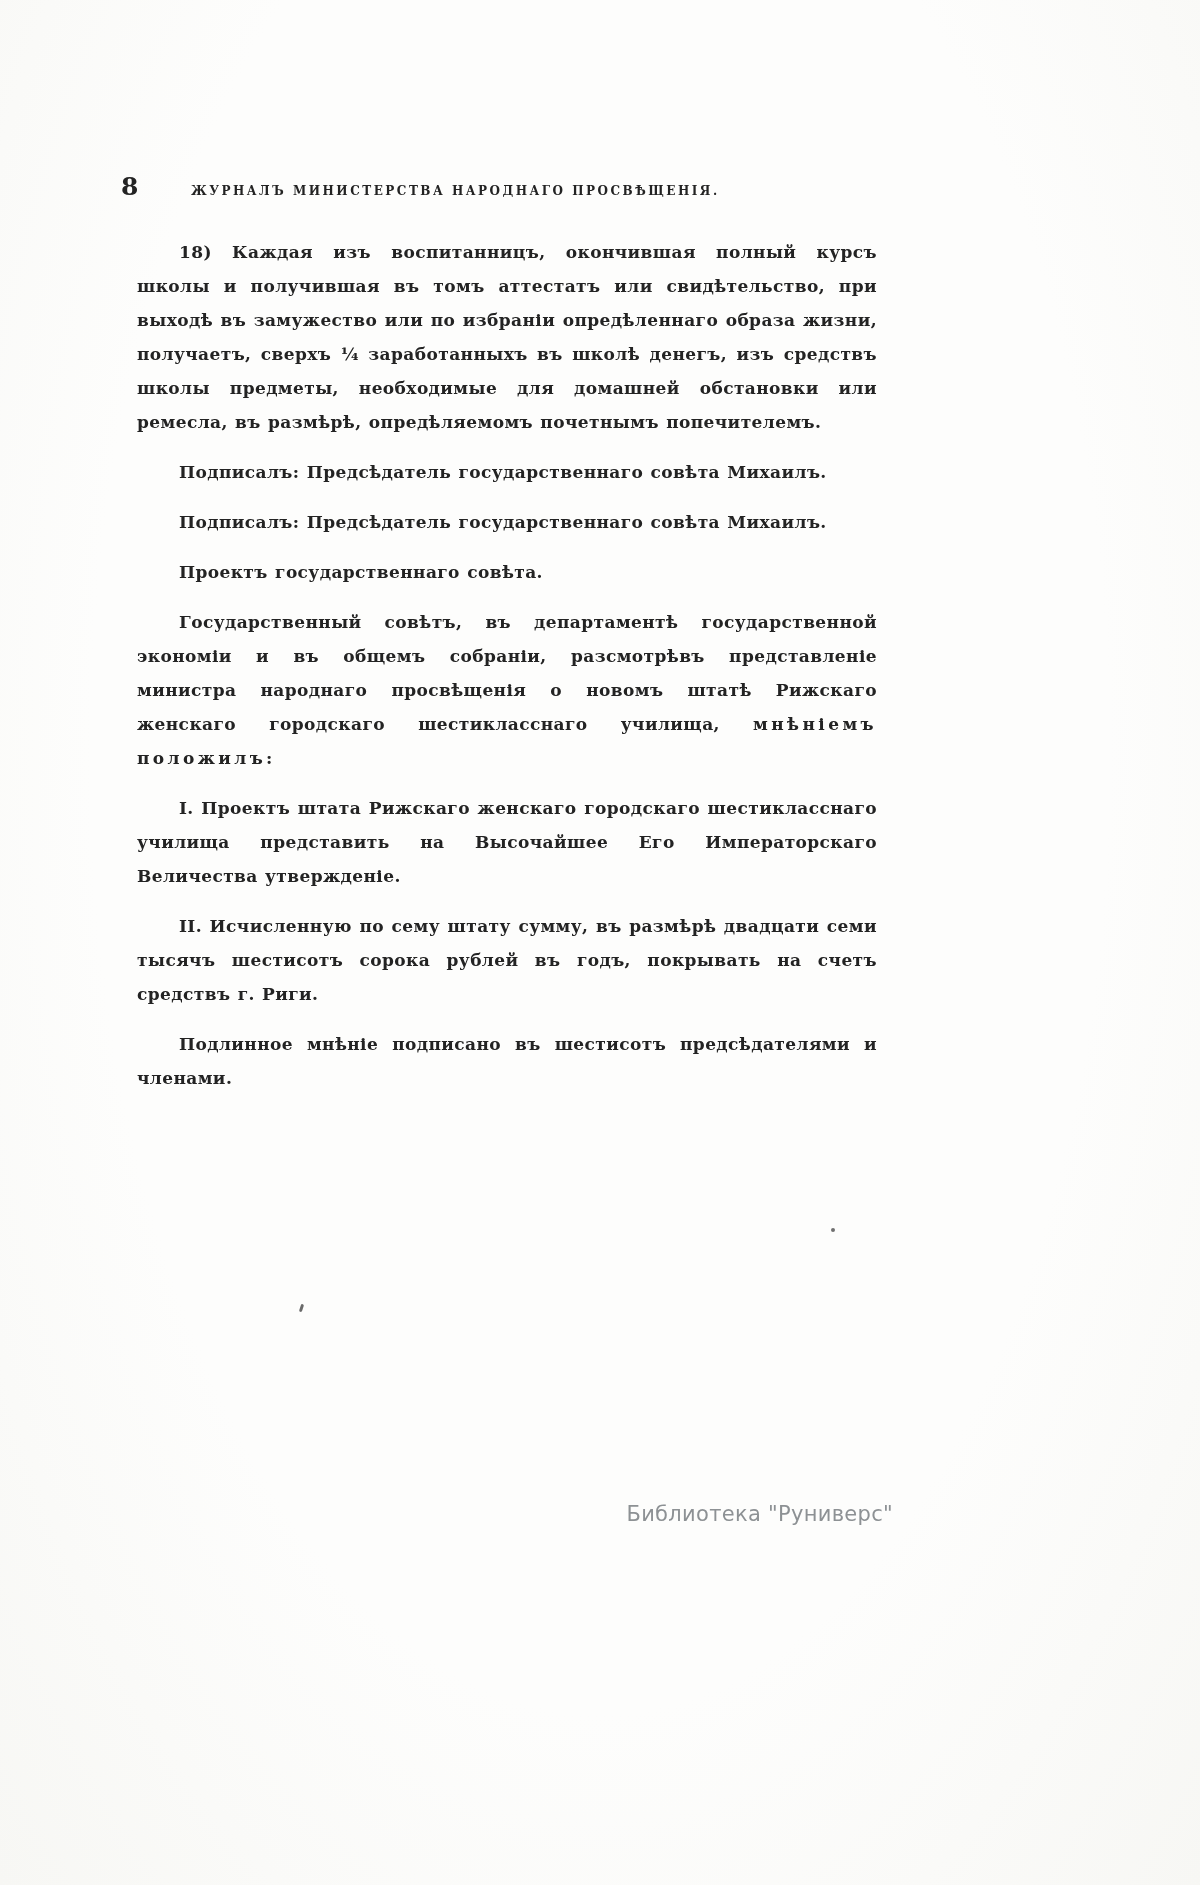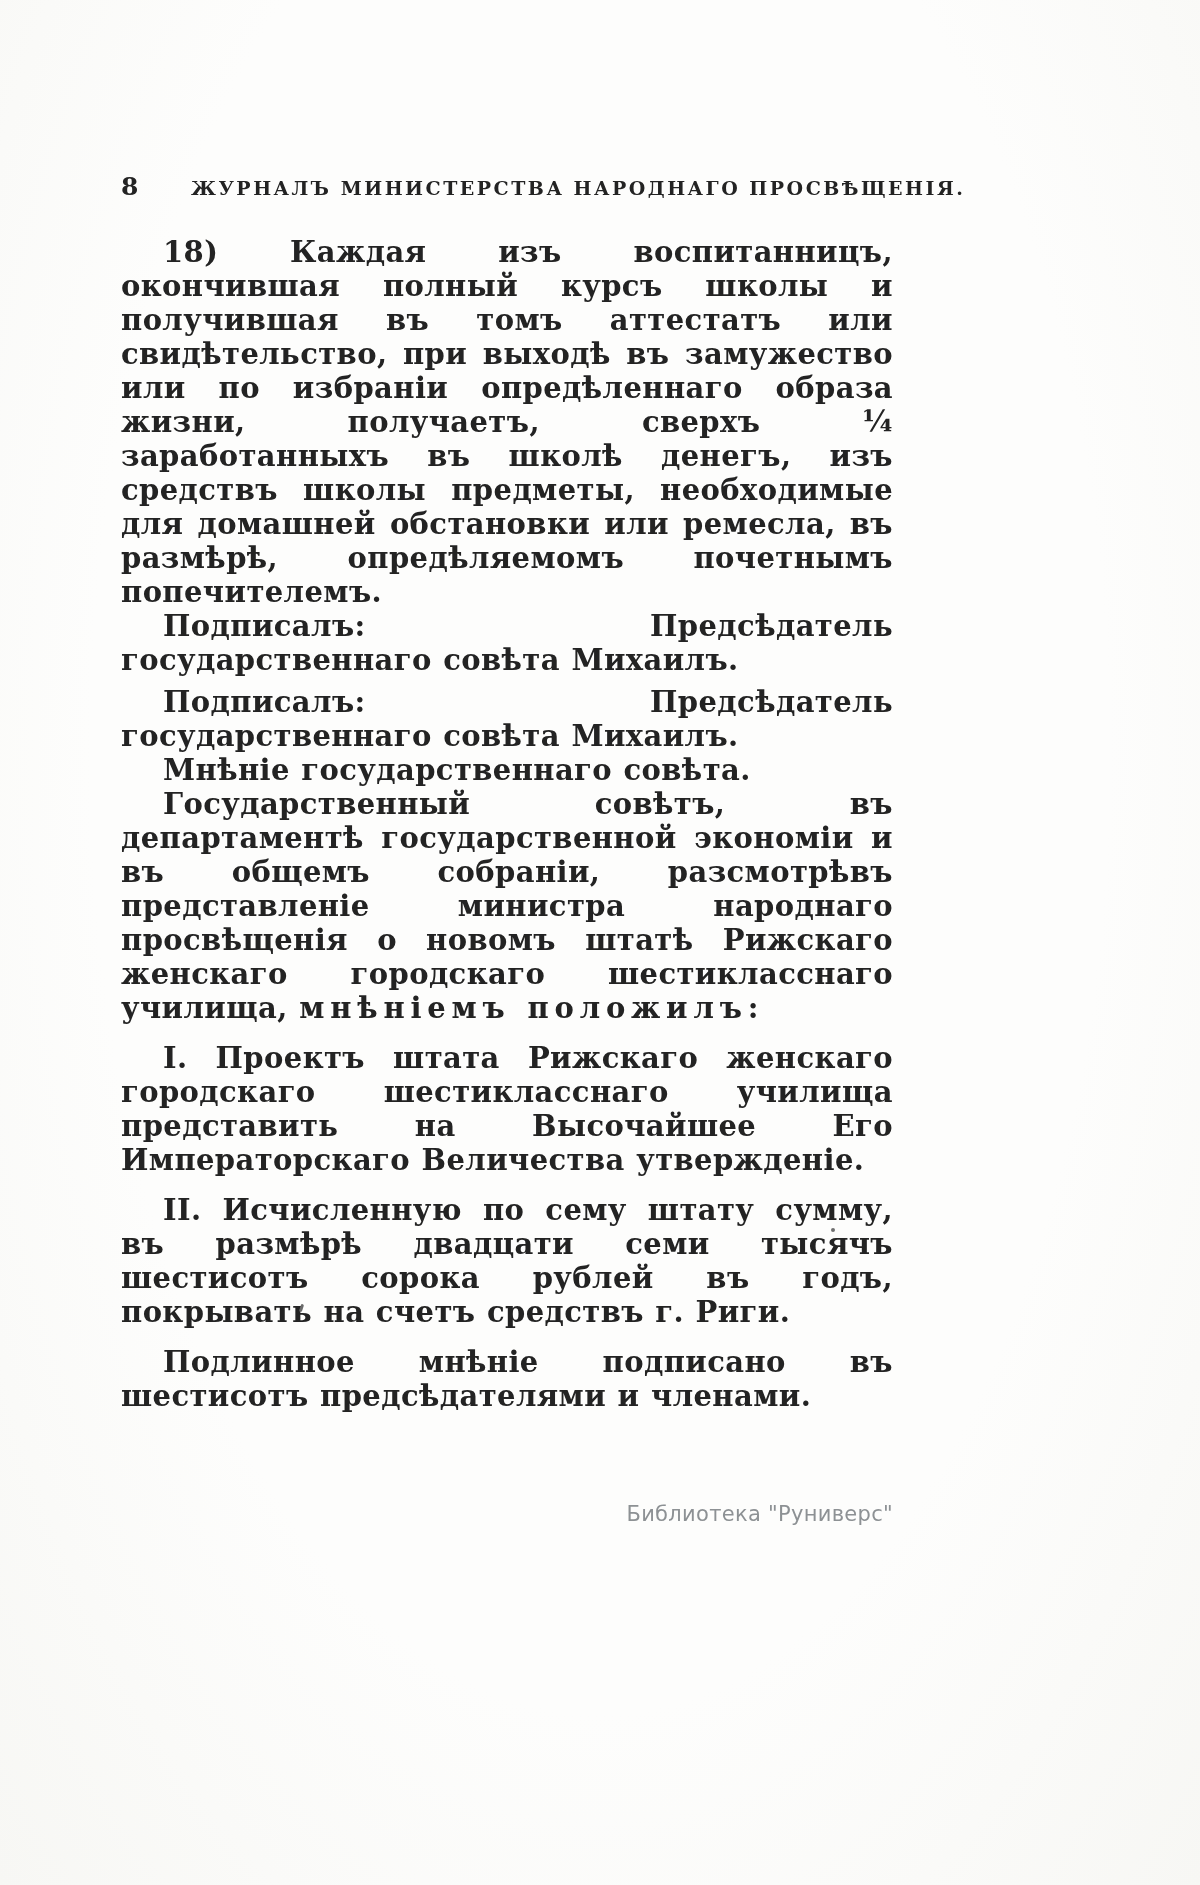--- a/index.html
+++ b/index.html
@@ -32,29 +32,29 @@
     margin-bottom: 34px;
   }
   .page-number {
     font-size: 25px;
     font-weight: bold;
     min-width: 70px;
   }
   .journal-title {
     flex: 1;
     text-align: left;
-    font-size: 19px;
+    font-size: 12px;
     font-weight: bold;
     letter-spacing: 2.5px;
     padding-right: 70px;
     white-space: nowrap;
   }
   p.para {
-    margin: 0;
-    font-size: 29px;
+    margin: 16px;
+    font-size: 17px;
     line-height: 34px;
     font-weight: bold;
     letter-spacing: 0.4px;
     text-align: justify;
     text-indent: 42px;
     word-spacing: 1px;
   }
   p.para + p.para {
     margin-top: 0;
   }
@@ -106,21 +106,21 @@
 
     <p class="para">18) Каждая изъ воспитанницъ, окончившая полный курсъ школы и получившая въ томъ аттестатъ или свидѣтельство, при выходѣ въ замужество или по избраніи опредѣленнаго образа жизни, получаетъ, сверхъ ¼ заработанныхъ въ школѣ денегъ, изъ средствъ школы предметы, необходимые для домашней обстановки или ремесла, въ размѣрѣ, опредѣляемомъ почетнымъ попечителемъ.</p>
 
 
     <p class="para">Подписалъ: Предсѣдатель государственнаго совѣта Михаилъ.</p>
 
 
 
     <p class="para gap-sm">Подписалъ: Предсѣдатель государственнаго совѣта Михаилъ.</p>
 
-    <p class="para opinion-heading">Мнѣніе государственнаго совѣта.</p>
+    <p class="para opinion-heading">Проектъ государственнаго совѣта.</p>
 
     <p class="para"><span>Государственный совѣтъ, въ департаментѣ государственной экономіи и въ общемъ собраніи, разсмотрѣвъ представленіе министра народнаго просвѣщенія о новомъ штатѣ Рижскаго женскаго городскаго шестикласснаго училища,</span> <span class="spaced">мнѣніемъ положилъ:</span></p>
 
     <p class="para gap-md">I. Проектъ штата Рижскаго женскаго городскаго шестикласснаго училища представить на Высочайшее Его Императорскаго Величества утвержденіе.</p>
 
     <p class="para gap-md">II. Исчисленную по сему штату сумму, въ размѣрѣ двадцати семи тысячъ шестисотъ сорока рублей въ годъ, покрывать на счетъ средствъ г. Риги.</p>
 
     <p class="para gap-md">Подлинное мнѣніе подписано въ шестисотъ предсѣдателями и членами.</p>
 
   </div>

